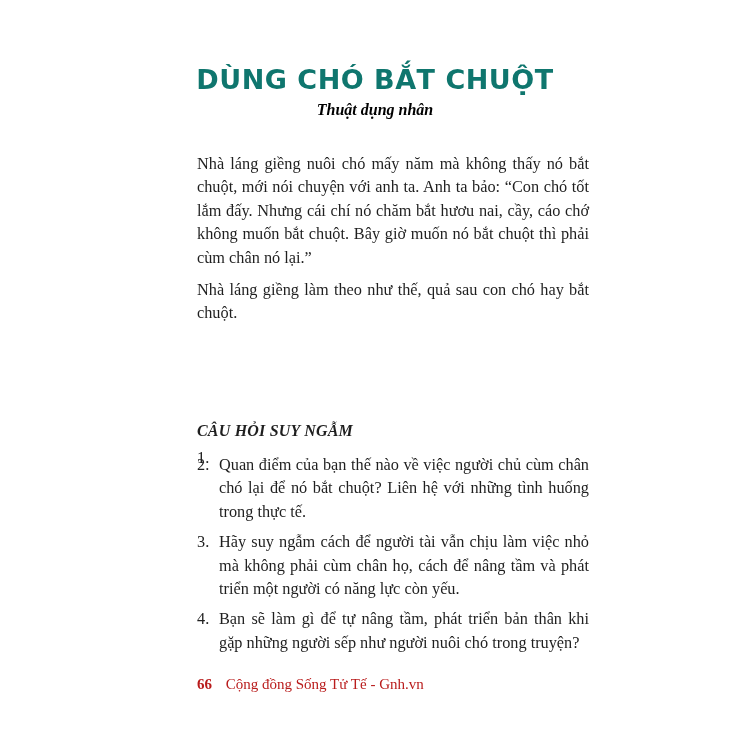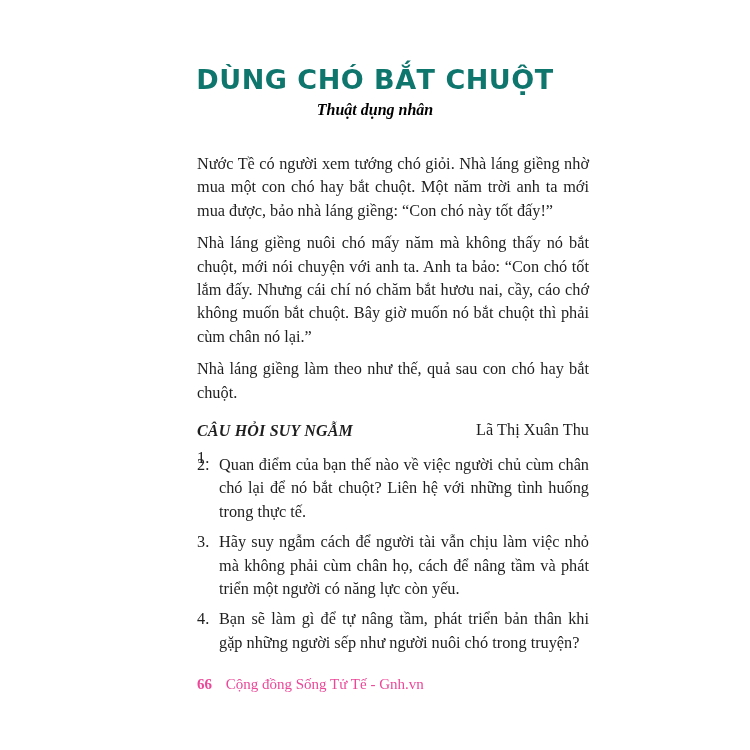--- a/index.html
+++ b/index.html
@@ -28,36 +28,34 @@
     font-weight: bold; font-size: 16px; letter-spacing: 0.2px; font-style: italic;
   }
   .questions {
     position: absolute; left: 197px; width: 392px; top: 446px;
     list-style: none; margin: 0; padding: 0;
     font-size: 16.3px; line-height: 23.4px;
   }
   .questions li { position: relative; padding-left: 22px; margin-bottom: 7px; text-align: justify; }
   .questions .num { position: absolute; left: 0; top: 0; }
   .footer {
-    position: absolute; left: 197px; top: 676px; font-size: 15px; color: #ec4899;
+    position: absolute; left: 197px; top: 676px; font-size: 15px; color: #b91c1c;
   }
   .footer .pg { font-weight: bold; margin-right: 10px; }
 </style>
 </head>
 <body>
 
 <div class="page">
   <div class="title">DÙNG CHÓ BẮT CHUỘT</div>
   <div class="subtitle">Thuật dụng nhân</div>
 
   <div class="body">
-    <p>Nước Tề có người xem tướng chó giỏi. Nhà láng giềng nhờ mua một con chó hay bắt chuột. Một năm trời anh ta mới mua được, bảo nhà láng giềng: “Con chó này tốt đấy!”</p>
     <p>Nhà láng giềng nuôi chó mấy năm mà không thấy nó bắt chuột, mới nói chuyện với anh ta. Anh ta bảo: “Con chó tốt lắm đấy. Nhưng cái chí nó chăm bắt hươu nai, cầy, cáo chớ không muốn bắt chuột. Bây giờ muốn nó bắt chuột thì phải cùm chân nó lại.”</p>
     <p>Nhà láng giềng làm theo như thế, quả sau con chó hay bắt chuột.</p>
-    <div class="signature">Lã Thị Xuân Thu</div>
   </div>
 
   <div class="q-heading">CÂU HỎI SUY NGẪM</div>
   <ol class="questions">
     <li>
       <span class="num">1.</span>
     </li>
     <li>
       <span class="num">2.</span>
       <span>Quan điểm của bạn thế nào về việc người chủ cùm chân chó lại để nó bắt chuột? Liên hệ với những tình huống trong thực tế.</span>

